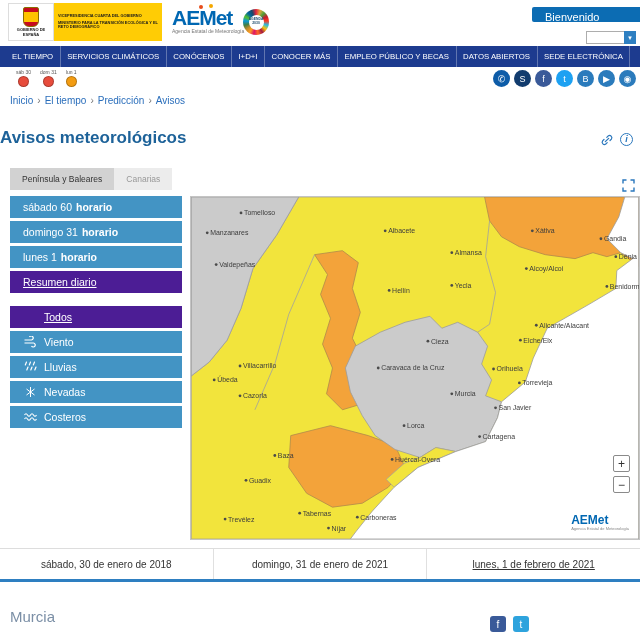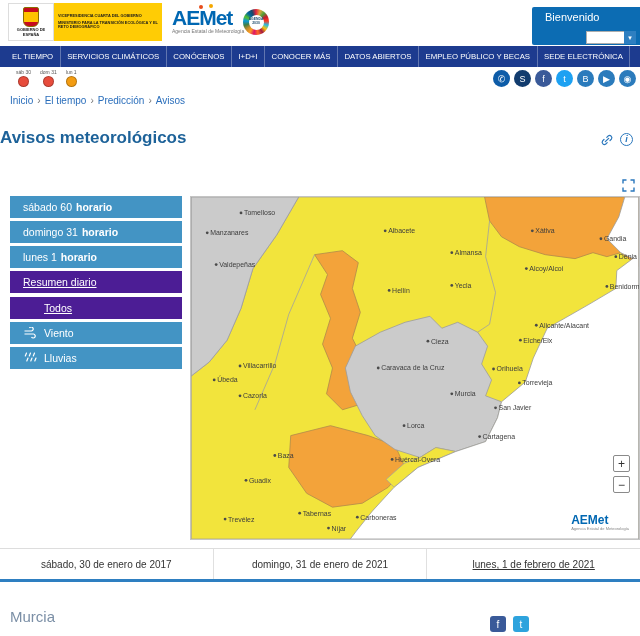--- a/index.html
+++ b/index.html
@@ -13,21 +13,21 @@
   .gov-title{font-size:4px;font-weight:bold;color:#222;text-align:center;margin-top:1px;line-height:4.6px;width:42px;}
   .gov-text{flex:1;padding:3px 4px;display:flex;flex-direction:column;justify-content:center;gap:2px;}
   .gov-line{font-size:3.9px;line-height:4.6px;color:#1a1a1a;font-weight:bold;}
   .aemet-logo{position:absolute;left:172px;top:7px;cursor:pointer;}
   .aemet-word{font-size:21px;font-weight:bold;color:#0067b2;letter-spacing:-1px;line-height:21px;position:relative;}
   .aemet-word::before{content:"";position:absolute;left:27px;top:-2px;width:4px;height:4px;border-radius:50%;background:#e74c1b;}
   .aemet-word::after{content:"";position:absolute;left:37px;top:-3px;width:4px;height:4px;border-radius:50%;background:#f5a800;}
   .aemet-tag{font-size:5px;color:#777;}
   .agenda-logo{position:absolute;left:243px;top:9px;width:26px;height:26px;border-radius:50%;display:flex;align-items:center;justify-content:center;background:conic-gradient(#e5243b,#dda63a,#4c9f38,#c5192d,#ff3a21,#26bde2,#fcc30b,#a21942,#fd6925,#dd1367,#fd9d24,#bf8b2e,#3f7e44,#0a97d9,#56c02b,#00689d,#19486a,#e5243b);}
   .agenda-center{width:15px;height:15px;border-radius:50%;background:#fff;color:#19486a;font-size:3.4px;font-weight:bold;display:flex;align-items:center;justify-content:center;text-align:center;line-height:3.6px;}
-  .welcome-bar{position:absolute;left:532px;top:7px;width:108px;height:38px;background:#0c6cb3;color:#fff;font-size:11px;line-height:21px;padding-left:13px;border-radius:2px 0 0 2px;}
+  .welcome-bar{position:absolute;left:532px;top:7px;width:108px;height:15px;background:#0c6cb3;color:#fff;font-size:11px;line-height:21px;padding-left:13px;border-radius:2px 0 0 2px;}
   .mini-select{position:absolute;left:586px;top:31px;width:50px;height:13px;background:#fff;border:1px solid #adadad;cursor:pointer;}
   .mini-select .chev{position:absolute;right:-1px;top:-1px;width:12px;height:13px;background:#2e7fc1;color:#fff;font-size:7px;display:flex;align-items:center;justify-content:center;}
 
   
   .main-nav{position:absolute;left:0;top:46px;width:640px;height:21px;background:#1d3b8f;display:flex;}
   .nav-item{color:#fff;font-size:7.8px;line-height:21px;padding:0 6.5px;border-right:1px solid rgba(255,255,255,.3);white-space:nowrap;cursor:pointer;}
   .nav-item:first-child{padding-left:12px;}
 
   
   .alert-badges{position:absolute;left:16px;top:69px;display:flex;gap:9px;}
@@ -50,21 +50,21 @@
   .rtab{font-size:8.5px;line-height:22px;padding:0 12px;background:#ececec;color:#999;cursor:pointer;}
   .rtab.active{background:#d2d2d2;color:#333;}
   .expand-icon{position:absolute;right:5px;top:178px;width:13px;height:13px;cursor:pointer;}
 
   
   .sidebar{position:absolute;left:10px;top:196px;width:172px;}
   .sbtn{height:22px;display:flex;align-items:center;background:#4394c4;color:#fff;font-size:10.5px;padding-left:13px;margin-bottom:3px;cursor:pointer;}
   .sbtn.active{background:#4c1d95;text-decoration:underline;}
   .sbtn .suffix{font-weight:bold;margin-left:4px;}
   .sbtn.noicon{padding-left:34px;}
-  .filter-group{margin-top:4px;border-radius:26px;}
+  .filter-group{margin-top:13px;border-radius:26px;}
   .ficon{width:15px;height:12px;margin-right:6px;display:inline-flex;}
   .ficon svg{width:15px;height:12px;}
 
   
   .map{position:absolute;left:190px;top:196px;width:450px;height:344px;border:1px solid #c4c4c4;background:#cbcbcb;}
   #mapsvg{width:100%;height:100%;display:block;}
   #mapsvg text{font-size:7px;fill:#3c3c3c;}
   .zoom-controls{position:absolute;right:9px;top:258px;display:flex;flex-direction:column;gap:4px;}
   .zoom-controls button{width:17px;height:17px;background:#fff;border:1px solid #8a8a8a;border-radius:2px;font-size:12px;line-height:1;color:#333;cursor:pointer;padding:0;font-family:"Liberation Sans",sans-serif;}
   .watermark{position:absolute;right:5px;bottom:6px;background:rgba(255,255,255,.95);padding:2px 5px;}
@@ -112,22 +112,22 @@
   <div class="mini-select">
     <span class="chev">▾</span>
   </div>
 
   <nav class="main-nav">
       <div class="nav-item">EL TIEMPO</div>
       <div class="nav-item">SERVICIOS CLIMÁTICOS</div>
       <div class="nav-item">CONÓCENOS</div>
       <div class="nav-item">I+D+I</div>
       <div class="nav-item">CONOCER MÁS</div>
+      <div class="nav-item">EMPLEO PÚBLICO Y BECAS</div>
       <div class="nav-item">DATOS ABIERTOS</div>
-      <div class="nav-item">EMPLEO PÚBLICO Y BECAS</div>
       <div class="nav-item">SEDE ELECTRÓNICA</div>
     </nav>
 
   <div class="alert-badges">
       <div class="badge">
         <span class="badge-label">sáb 30</span>
         <span class="badge-dot" style="background: rgb(231, 76, 60);"></span>
       </div>
       <div class="badge">
         <span class="badge-label">dom 31</span>
@@ -159,20 +159,24 @@
     </div>
 
   <h1 class="page-title">Avisos meteorológicos</h1>
   <span class="permalink-icon">
     <svg viewBox="0 0 14 14">
         <path d="M5.3 8.7l3.4-3.4M4 6.5 2.6 7.9a2.3 2.3 0 0 0 3.2 3.2L7.2 9.7M6.8 4.3l1.4-1.4a2.3 2.3 0 0 1 3.2 3.2L10 7.5" fill="none" stroke="#2a77bd" stroke-width="1.2" stroke-linecap="round"></path>
       </svg>
   </span>
   <span class="info-icon">i</span>
 
+  <div class="region-tabs">
+      <div class="rtab active">Península y Baleares</div>
+      <div class="rtab">Canarias</div>
+    </div>
   <span class="expand-icon">
     <svg viewBox="0 0 13 13">
         <path d="M1 4.5V1h3.5M8.5 1H12v3.5M12 8.5V12H8.5M4.5 12H1V8.5" fill="none" stroke="#2a77bd" stroke-width="1.4"></path>
       </svg>
   </span>
 
   <aside class="sidebar">
       <div class="sbtn">
         <span>sábado 60</span>
         <span class="suffix">horario</span>
@@ -201,20 +205,36 @@
           <span>Viento</span>
         </div>
         <div class="sbtn">
           <span class="ficon">
             <svg viewBox="0 0 14 12">
               <path d="M3 1 1.8 4M7 1 5.8 4M11 1 9.8 4M4.5 6 3.3 9M8.5 6 7.3 9M12.5 6 11.3 9" stroke="#fff" stroke-width="1.2" fill="none" stroke-linecap="round"></path>
             </svg>
           </span>
           <span>Lluvias</span>
         </div>
+        <div class="sbtn">
+          <span class="ficon">
+            <svg viewBox="0 0 14 12">
+              <path d="M7 1v10M3 3l8 6M11 3l-8 6" stroke="#fff" stroke-width="1" fill="none"></path>
+            </svg>
+          </span>
+          <span>Nevadas</span>
+        </div>
+        <div class="sbtn">
+          <span class="ficon">
+            <svg viewBox="0 0 14 12">
+              <path d="M1 4q1.5-2.5 3 0t3 0 3 0 3 0M1 8q1.5-2.5 3 0t3 0 3 0 3 0" fill="none" stroke="#fff" stroke-width="1.1"></path>
+            </svg>
+          </span>
+          <span>Costeros</span>
+        </div>
       </div>
     </aside>
 
   <div class="map">
     <svg id="mapsvg" viewBox="0 0 450 344">
         <path d="M0,0 H450 V344 H0 Z" fill="#cbcbcb" stroke="none" stroke-width="0.8"></path>
         <path d="M108,0 L450,0 L450,344 L0,344 L0,180 L18,166 L36,144 L50,112 L62,72 L86,38 Z" fill="#f2e43c" stroke="#a8a394" stroke-width="0.8"></path>
         <path d="M0,0 L108,0 L86,38 L62,72 L50,112 L36,144 L18,166 L0,180 Z" fill="#cbcbcb" stroke="#9b9b9b" stroke-width="0.8"></path>
         <path d="M295,0 L450,0 L450,70 L432,56 L418,60 L404,56 L386,62 L356,58 L330,50 L312,40 L300,24 Z" fill="#f3a33a" stroke="#b08a4a" stroke-width="0.8"></path>
         <path d="M124,58 L152,54 L168,66 L162,92 L170,116 L162,142 L172,162 L164,188 L172,208 L152,214 L136,198 L142,172 L132,148 L140,122 L130,98 L137,78 Z" fill="#f3a33a" stroke="#b08a4a" stroke-width="0.8"></path>
@@ -357,21 +377,21 @@
       <button>+</button>
       <button>−</button>
     </div>
     <div class="watermark">
       <span class="wm-word">AEMet</span>
       <span class="wm-tag">Agencia Estatal de Meteorología</span>
     </div>
   </div>
 
   <div class="date-tabs">
-      <div class="dcell">sábado, 30 de enero de 2017</div>
+      <div class="dcell">sábado, 30 de enero de 2018</div>
       <div class="dcell">domingo, 31 de enero de 2021</div>
       <div class="dcell">lunes, 1 de febrero de 2021</div>
     </div>
 
   <h2 class="region-heading">Murcia</h2>
   <div class="share-icons">
       <span class="share-ic" style="background: rgb(58, 90, 153);">f</span>
       <span class="share-ic" style="background: rgb(46, 163, 221);">t</span>
     </div>
 

